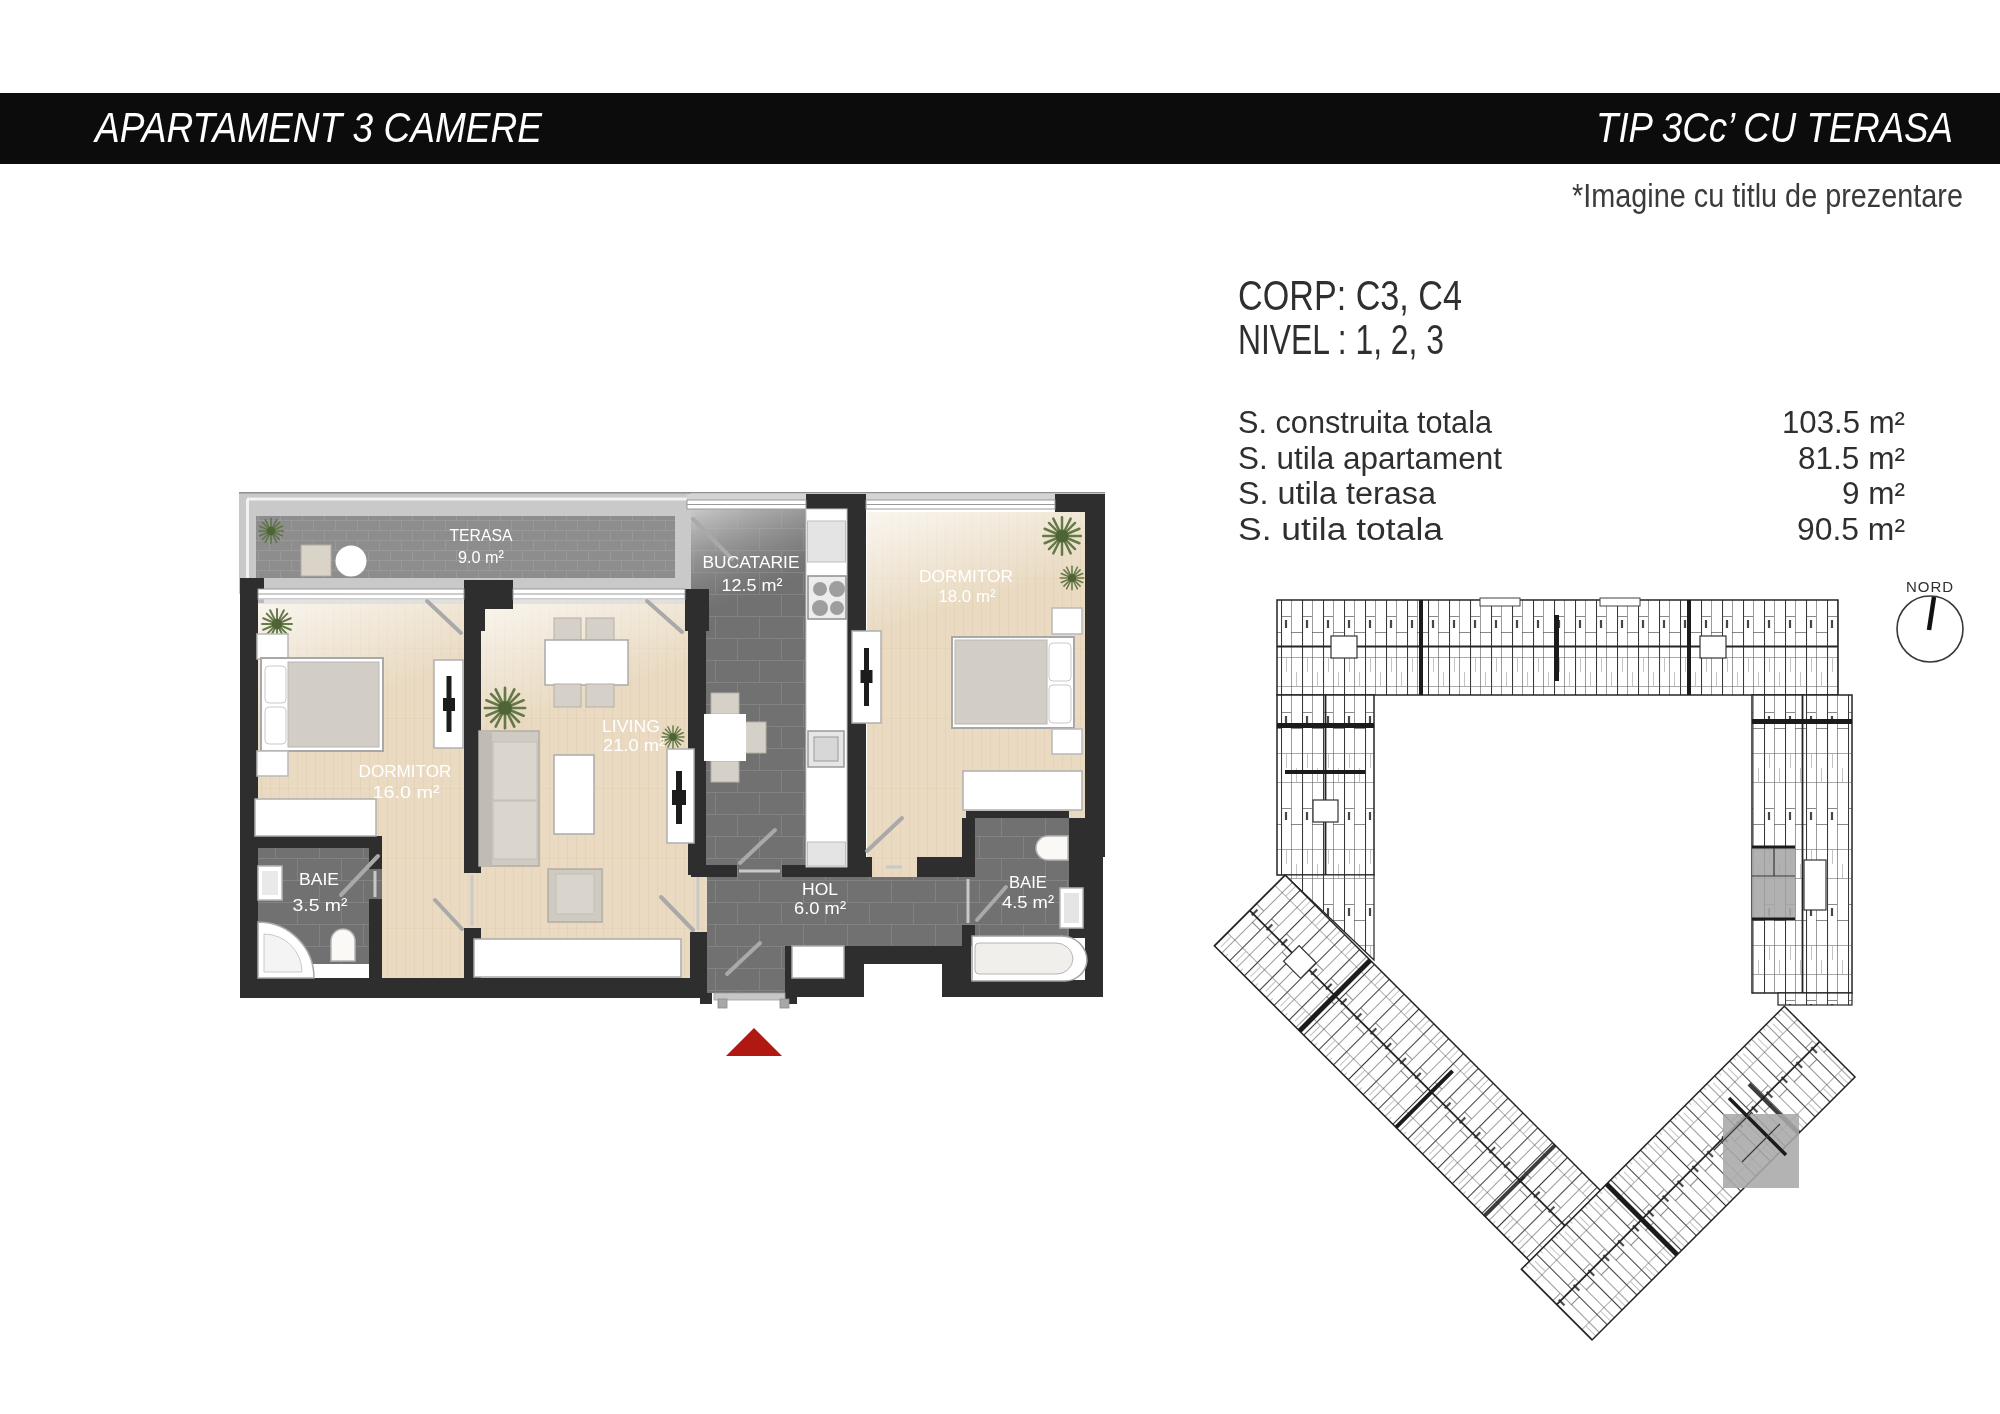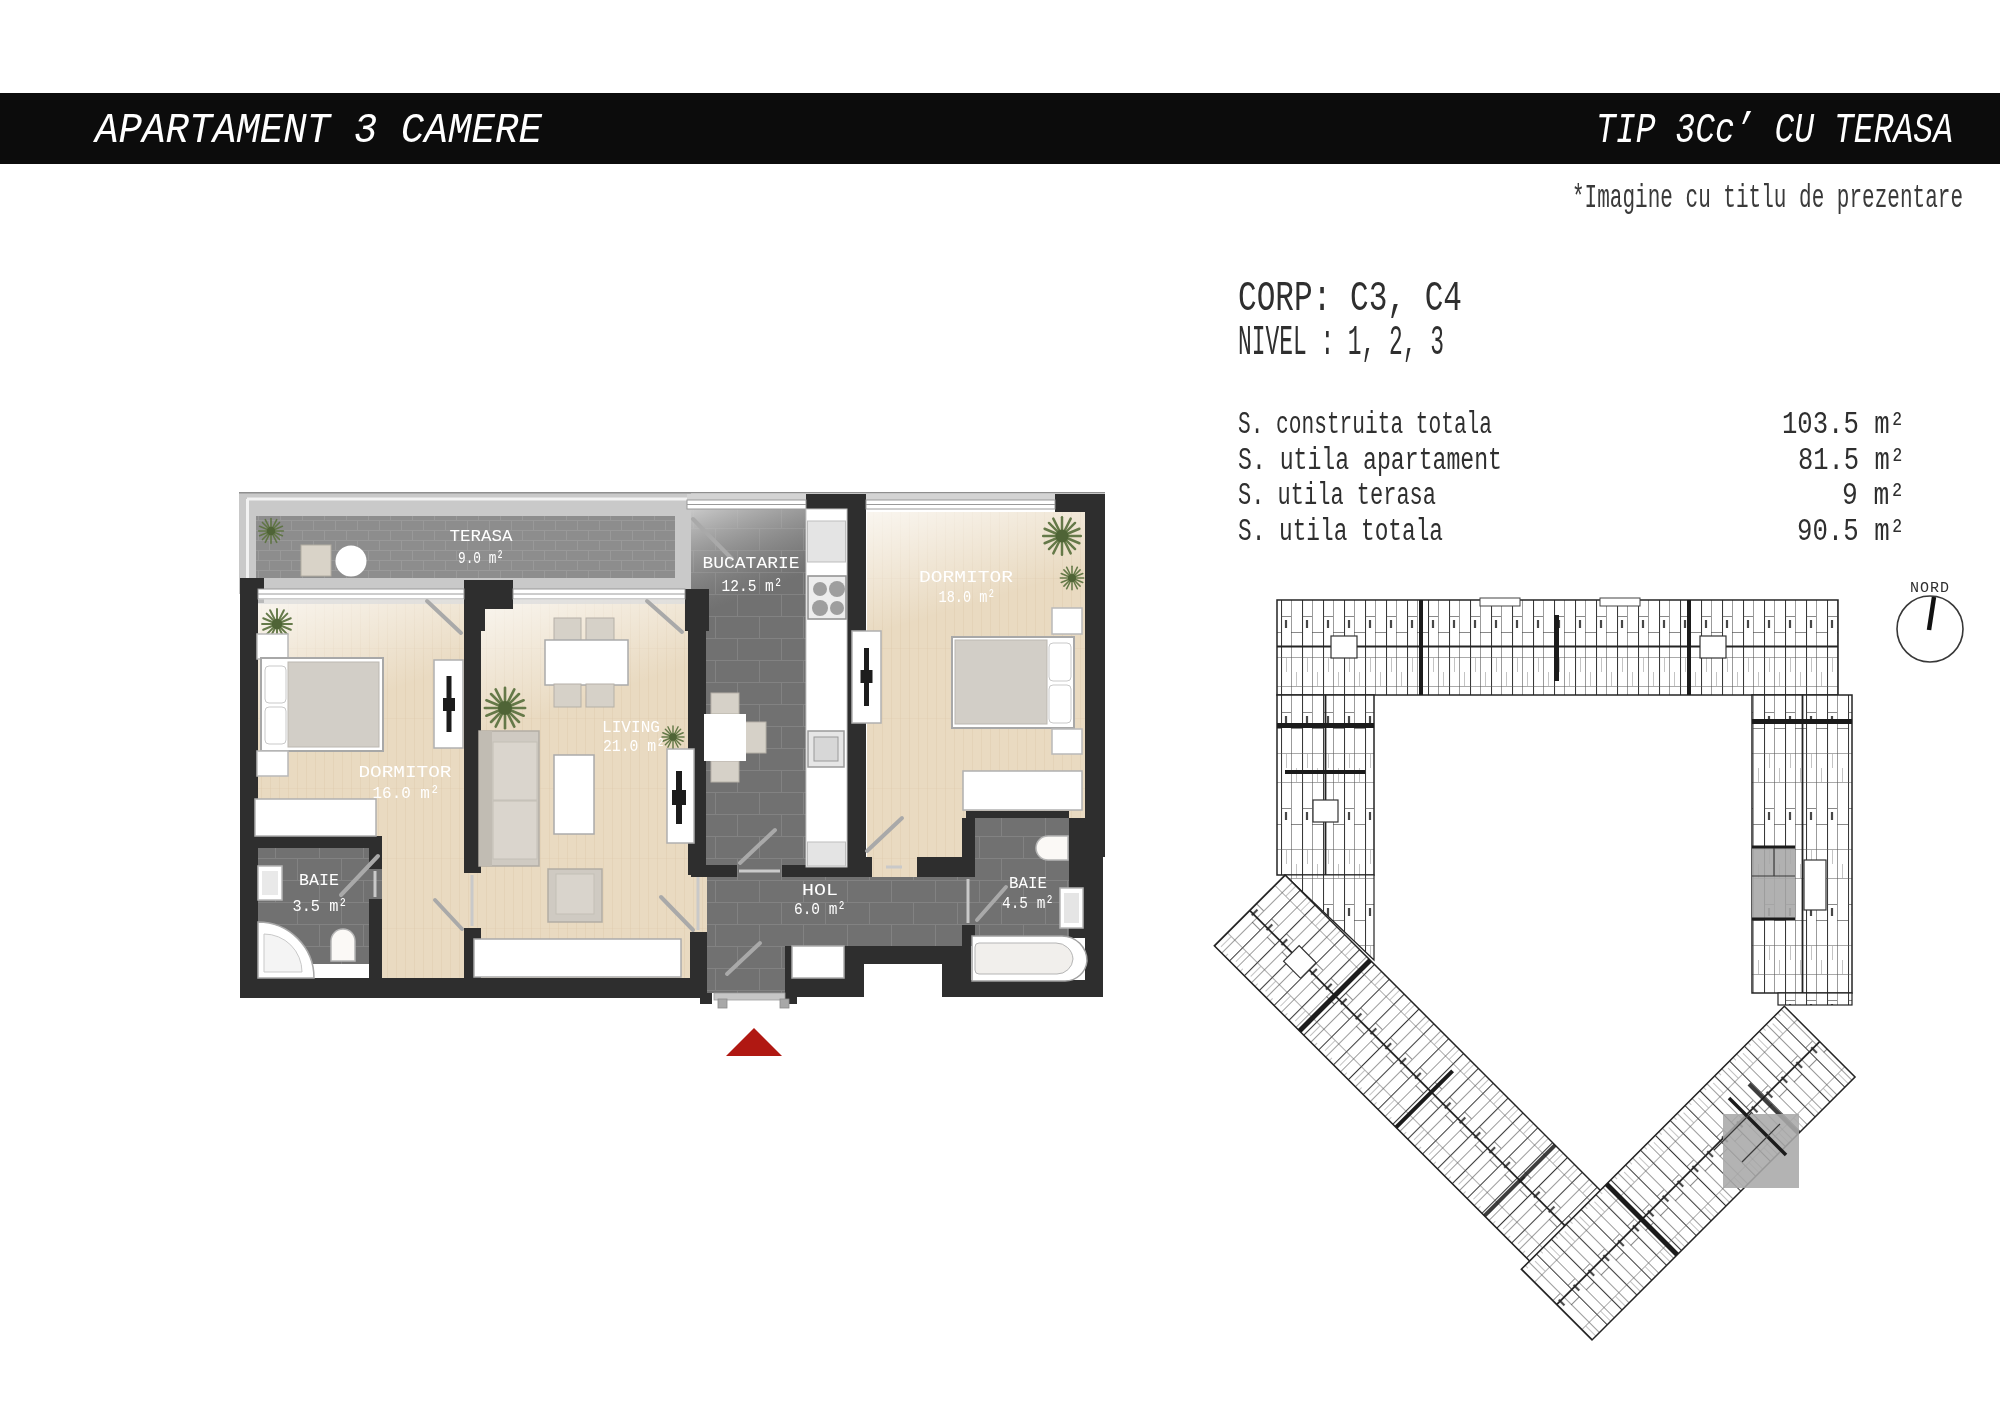--- a/index.html
+++ b/index.html
@@ -1,17 +1,17 @@
 <!DOCTYPE html>
 <html><head>
 <meta charset="utf-8">
 <style>
   html,body{margin:0;padding:0;background:#fff;}
   .page{position:relative;width:2000px;height:1414px;background:#fff;overflow:hidden;
-        font-family:Liberation Mono, monospace;}
+        font-family:Liberation Sans, sans-serif;}
   svg{display:block;}
 </style>
 </head>
 <body>
 <div class="page">
 <svg width="2000" height="1414" viewBox="0 0 2000 1414">
 <defs>
   <pattern id="wood" width="9" height="70" patternUnits="userSpaceOnUse">
     <rect width="9" height="70" fill="#e9dac1"></rect>
     <line x1="0.5" y1="0" x2="0.5" y2="70" stroke="#d9c5a6" stroke-width="1" opacity="0.35"></line>

